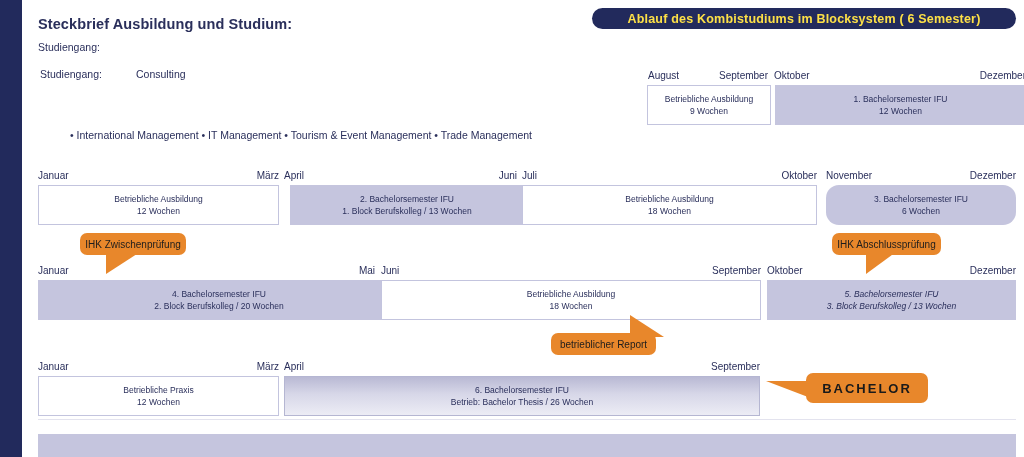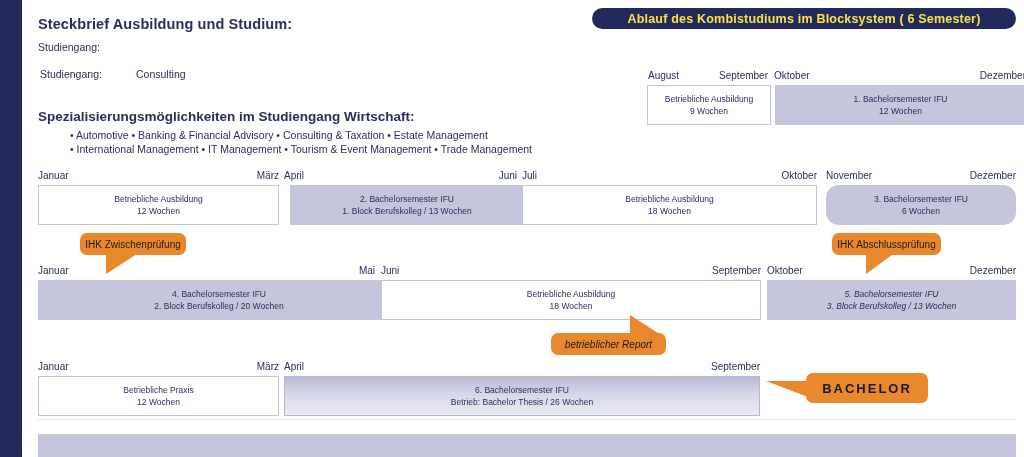--- a/index.html
+++ b/index.html
@@ -87,23 +87,21 @@
 
 <div class="page">
 
   <div class="spine"></div>
 
   <div class="sb-title">Steckbrief Ausbildung und Studium:</div>
   <div class="kv kv-k1">Studiengang:</div>
   <div class="kv kv-k2">Studiengang:</div>
   <div class="kv kv-v2">Consulting</div>
 
-  <div class="spec-title">Spezialisierungsmöglichkeiten im Studiengang Wirtschaft:</div>
   <div class="spec-list">
-    <div>• Automotive • Banking &amp; Financial Advisory • Consulting &amp; Taxation • Estate Management</div>
     <div>• International Management • IT Management • Tourism &amp; Event Management • Trade Management</div>
   </div>
 
   <div class="banner">Ablauf des Kombistudiums im Blocksystem ( 6 Semester)</div>
 
   <div id="timeline-host">
       <div class="row" style="left: 638px; top: 70px; width: 398px;">
         <div class="months">
           <div class="mlabel" style="left: 10px;">August</div>
           <div class="mlabel r" style="left: 130px;">September</div>
@@ -193,21 +191,21 @@
           </div>
         </div>
       </div>
     </div>
 
   <div id="callout-host">
       <div class="callout" style="left: 80px; top: 233px; width: 106px; height: 22px;">IHK Zwischenprüfung</div>
       <div class="tail" style="left: 106px; top: 252px; border-width: 22px 34px 0px 0px; border-left-style: initial; border-left-color: initial; border-right-style: solid; border-right-color: transparent; border-top-style: solid; border-top-color: rgb(232, 135, 43); border-bottom-style: initial; border-bottom-color: initial;"></div>
       <div class="callout" style="left: 832px; top: 233px; width: 109px; height: 22px;">IHK Abschlussprüfung</div>
       <div class="tail" style="left: 866px; top: 252px; border-width: 22px 30px 0px 0px; border-left-style: initial; border-left-color: initial; border-right-style: solid; border-right-color: transparent; border-top-style: solid; border-top-color: rgb(232, 135, 43); border-bottom-style: initial; border-bottom-color: initial;"></div>
-      <div class="callout" style="left: 551px; top: 333px; width: 115px; height: 22px; font-style: italic;">betrieblicher Report</div>
+      <div class="callout" style="left: 551px; top: 333px; width: 105px; height: 22px;">betrieblicher Report</div>
       <div class="tail" style="left: 630px; top: 315px; border-width: 0px 34px 22px 0px; border-left-style: initial; border-left-color: initial; border-right-style: solid; border-right-color: transparent; border-top-style: initial; border-top-color: initial; border-bottom-style: solid; border-bottom-color: rgb(232, 135, 43);"></div>
       <div class="callout big" style="left: 806px; top: 373px; width: 122px; height: 30px;">BACHELOR</div>
       <div class="tail" style="left: 766px; top: 381px; border-width: 0px 42px 16px 0px; border-left-style: initial; border-left-color: initial; border-right-style: solid; border-right-color: rgb(232, 135, 43); border-top-style: initial; border-top-color: initial; border-bottom-style: solid; border-bottom-color: transparent;"></div>
     </div>
 
   <div class="topline"></div>
   <div class="bottombar"></div>
 </div>
 
 </body></html>

